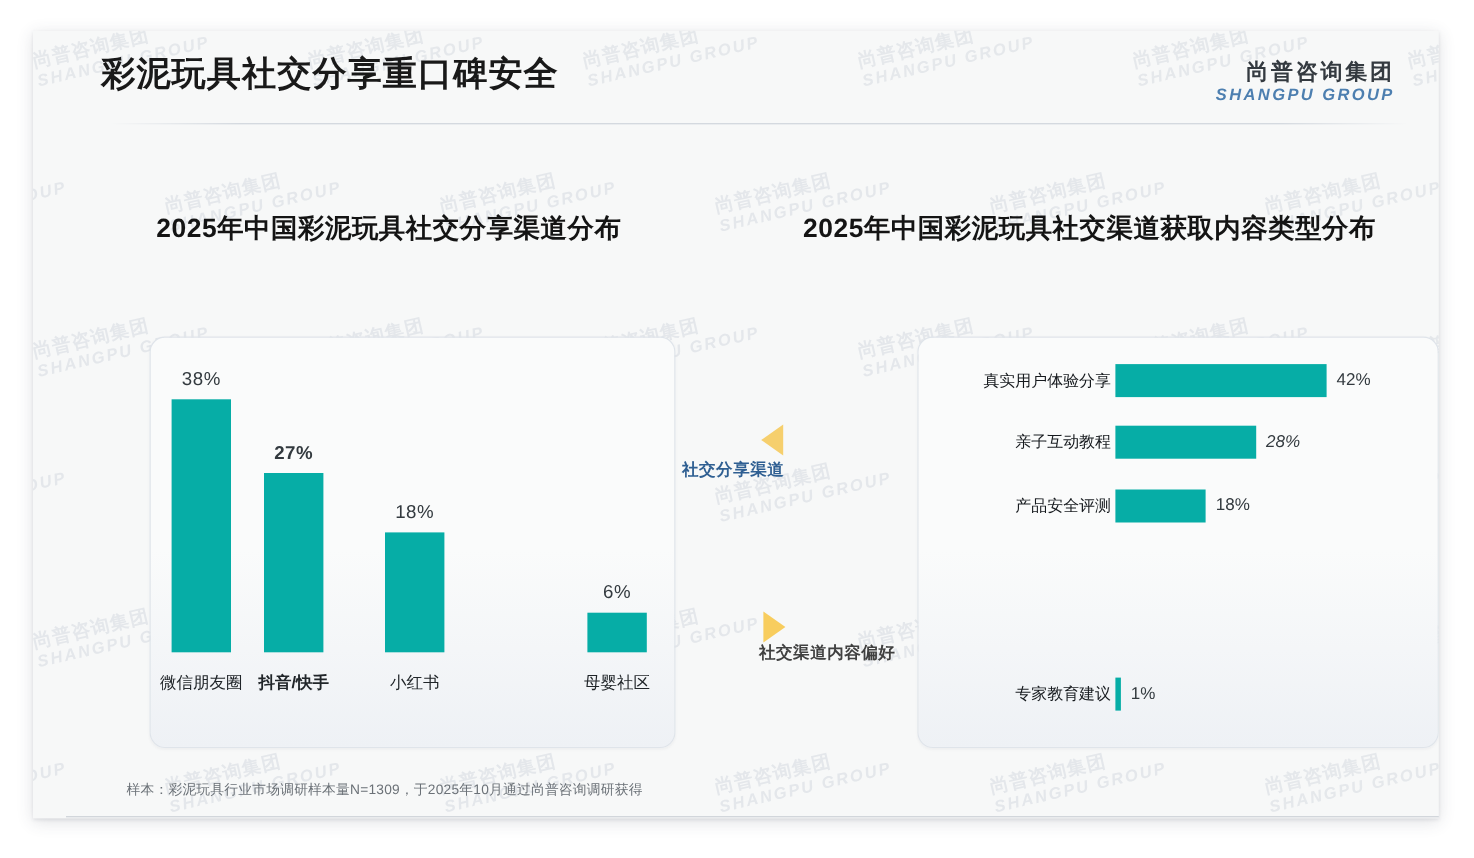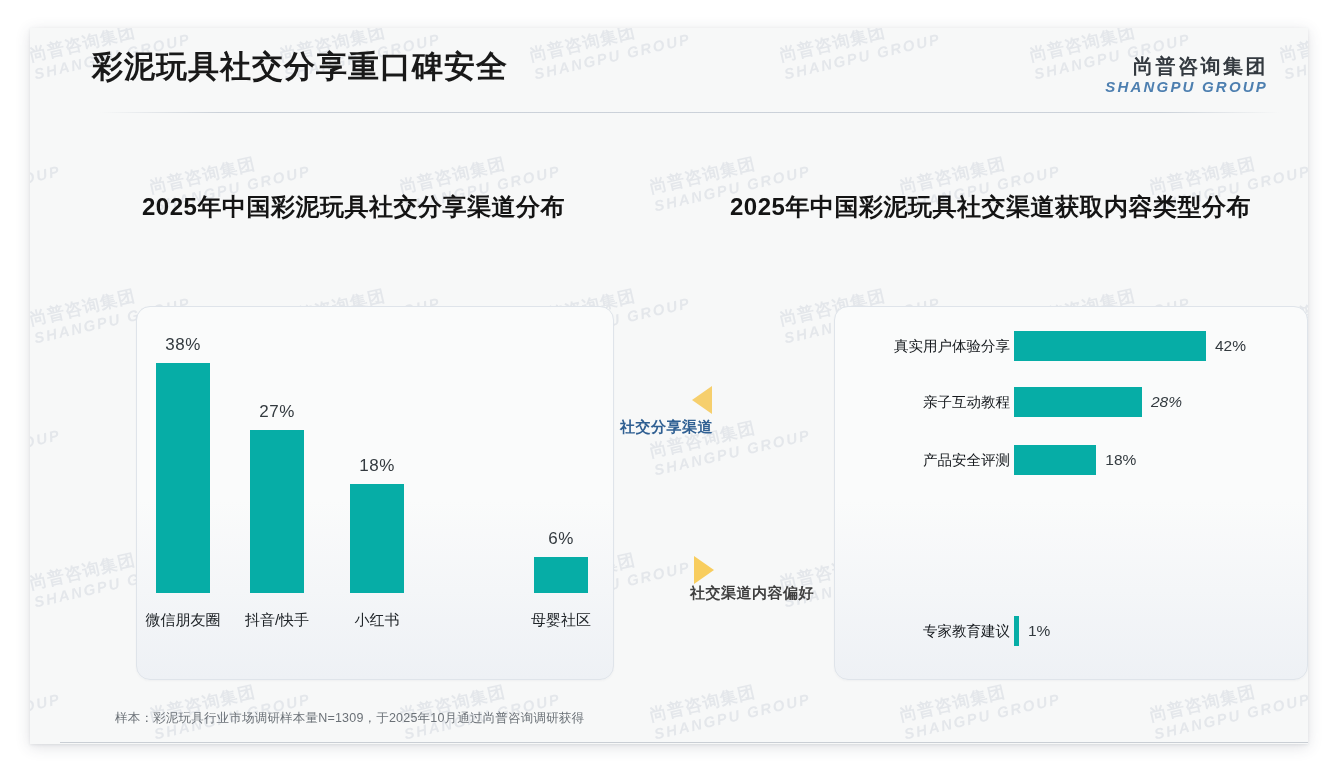--- a/index.html
+++ b/index.html
@@ -409,21 +409,21 @@
 
   <div class="panel" id="panel-left"></div>
   <div class="panel" id="panel-right"></div>
 
   <div id="chart-left">
       <div class="vbar-group" style="left: 0;">
         <div class="vbar-value" style="bottom: 323px;">38%</div>
         <div class="vbar-rect" style="height: 230px; background: rgb(6, 173, 166);"></div>
         <div class="vbar-label">微信朋友圈</div>
       </div>
-      <div class="vbar-group" style="left: 94px;">
+      <div class="vbar-group" style="left: 84px; font-weight: bold;">
         <div class="vbar-value" style="bottom: 256.421px;">27%</div>
         <div class="vbar-rect" style="height: 163.421px; background: rgb(6, 173, 166);"></div>
         <div class="vbar-label">抖音/快手</div>
       </div>
       <div class="vbar-group" style="left: 194px;">
         <div class="vbar-value" style="bottom: 201.947px;">18%</div>
         <div class="vbar-rect" style="height: 108.947px; background: rgb(6, 173, 166);"></div>
         <div class="vbar-label">小红书</div>
       </div>
       <div class="vbar-group" style="left: 378px;">

